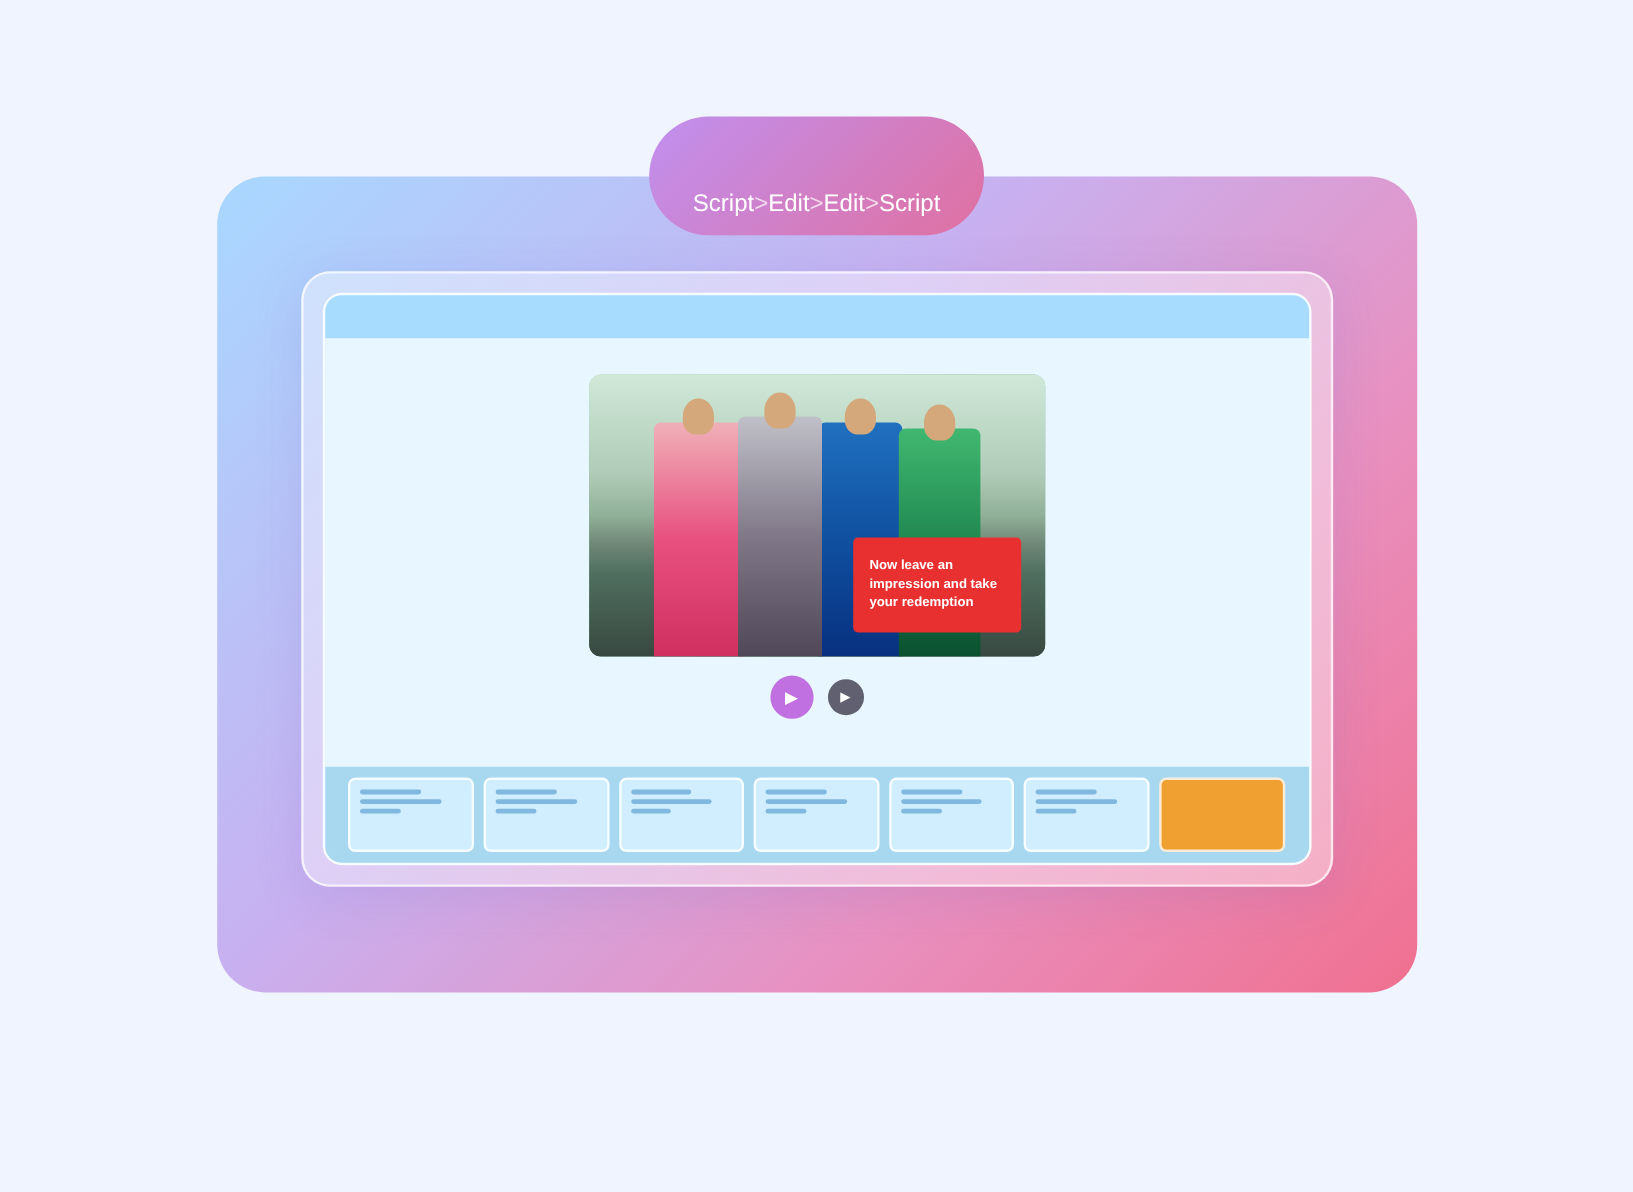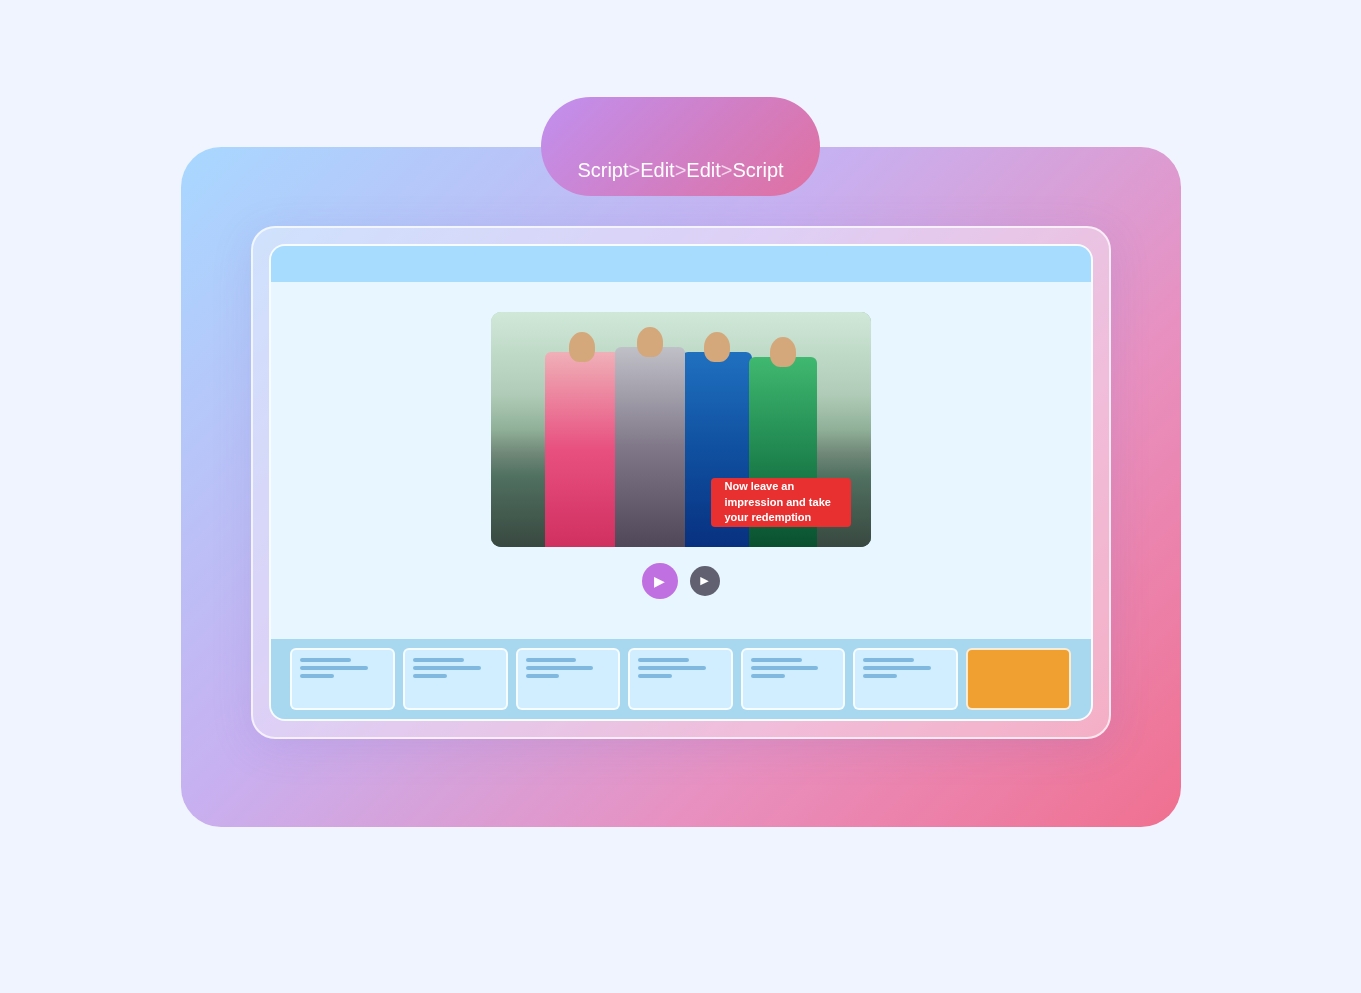--- a/index.html
+++ b/index.html
@@ -166,21 +166,21 @@
       background: #d4a87a;
     }
 
     
     .subtitle-overlay {
       position: absolute;
       bottom: 20px;
       right: 20px;
       background: #e83030;
       color: white;
-      padding: 1px 14px;
+      padding: 16px 14px;
       border-radius: 4px;
       font-size: 11px;
       font-weight: 700;
       line-height: 1.4;
       max-width: 140px;
     }
 
     
     .playback-controls {
       display: flex;

